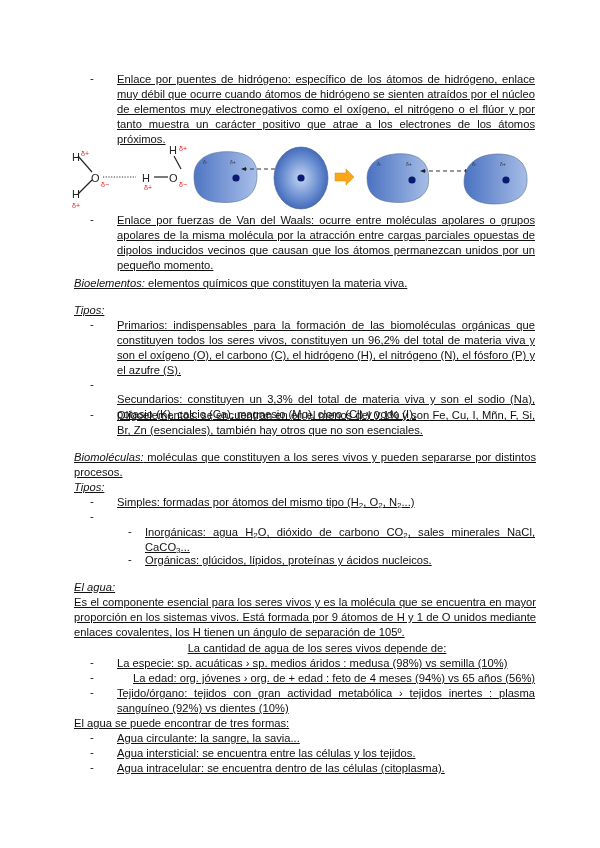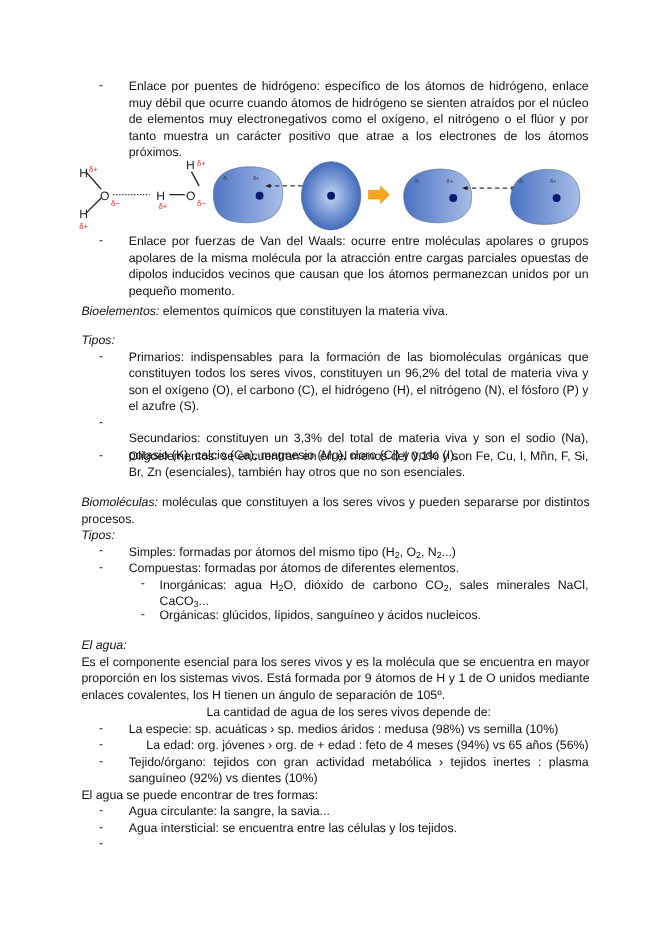--- a/index.html
+++ b/index.html
@@ -2,21 +2,21 @@
 <html><head>
 <meta charset="utf-8">
 <style>
   html, body { margin: 0; padding: 0; background: #ffffff; }
   body { width: 600px; height: 848px; position: relative; overflow: hidden;
          font-family: "Liberation Sans", sans-serif; font-size: 11.2px; color: #111; }
   .page { position: absolute; left: 0; top: 0; width: 600px; height: 848px; }
   p { margin: 0; }
   .justify { text-align: justify; }
   .line { line-height: 15px; }
-  .item { position: absolute; }
+  .item { position: absolute; text-decoration: underline; }
   .dash { position: absolute; width: 8px; }
   .it { font-style: italic; }
   sub { font-size: 8px; vertical-align: -2px; line-height: 0; }
   .diagram { position: absolute; left: 66px; top: 142px; width: 480px; height: 70px; }
 </style>
 </head>
 <body>
 
 <div class="page">
 
@@ -102,27 +102,26 @@
   <span class="dash" style="left:90px;top:408px;">-</span>
   <p class="item justify line" style="left:117px;top:408px;width:418px;">Oligoelementos: se encuentran en en el menos del 0,1% y son Fe, Cu, I, Mñn, F, Si, Br, Zn (esenciales), también hay otros que no son esenciales.</p>
 
   <p class="item justify line" style="left:74px;top:450px;width:462px;"><span class="it">Biomoléculas:</span><span> moléculas que constituyen a los seres vivos y pueden separarse por distintos procesos.</span></p>
   <p class="item line it" style="left:74px;top:480px;">Tipos:</p>
 
   <span class="dash" style="left:90px;top:495px;">-</span>
   <p class="item line" style="left:117px;top:495px;width:418px;"><span>Simples: formadas por átomos del mismo tipo (H</span><sub>2</sub><span>, O</span><sub>2</sub><span>, N</span><sub>2</sub><span>...)</span></p>
 
   <span class="dash" style="left:90px;top:510px;">-</span>
-  <p class="item line" style="left:117px;top:510px;width:418px;">Compuestas: formadas por átomos de diferentes elementos.</p>
 
   <span class="dash" style="left:128px;top:525px;">-</span>
   <p class="item justify line" style="left:145px;top:525px;width:390px;"><span>Inorgánicas: agua H</span><sub>2</sub><span>O, dióxido de carbono CO</span><sub>2</sub><span>, sales minerales NaCl, CaCO</span><sub>3</sub><span>...</span></p>
 
   <span class="dash" style="left:128px;top:553px;">-</span>
-  <p class="item line" style="left:145px;top:553px;width:390px;">Orgánicas: glúcidos, lípidos, sanguíneo y ácidos nucleicos.</p>
+  <p class="item line" style="left:145px;top:553px;width:390px;">Orgánicas: glúcidos, lípidos, proteínas y ácidos nucleicos.</p>
 
   <p class="item line it" style="left:74px;top:580px;">El agua:</p>
   <p class="item justify line" style="left:74px;top:595px;width:462px;">Es el componente esencial para los seres vivos y es la molécula que se encuentra en mayor proporción en los sistemas vivos. Está formada por 9 átomos de H y 1 de O unidos mediante enlaces covalentes, los H tienen un ángulo de separación de 105º.</p>
   <p class="item line" style="left:86px;top:641px;width:462px;text-align:center;">La cantidad de agua de los seres vivos depende de:</p>
 
   <span class="dash" style="left:90px;top:656px;">-</span>
   <p class="item line" style="left:117px;top:656px;width:420px;">La especie: sp. acuáticas › sp. medios áridos : medusa (98%) vs semilla (10%)</p>
 
   <span class="dash" style="left:90px;top:671px;">-</span>
   <p class="item line" style="left:117px;top:671px;width:420px;padding-left:16px;">La edad: org. jóvenes › org. de + edad : feto de 4 meses (94%) vs 65 años (56%)</p>
@@ -132,14 +131,15 @@
 
   <p class="item line" style="left:74px;top:716px;width:462px;">El agua se puede encontrar de tres formas:</p>
 
   <span class="dash" style="left:90px;top:731px;">-</span>
   <p class="item line" style="left:117px;top:731px;width:420px;">Agua circulante: la sangre, la savia...</p>
 
   <span class="dash" style="left:90px;top:746px;">-</span>
   <p class="item line" style="left:117px;top:746px;width:420px;">Agua intersticial: se encuentra entre las células y los tejidos.</p>
 
   <span class="dash" style="left:90px;top:761px;">-</span>
+  <p class="item line" style="left:117px;top:761px;width:420px;">Agua intracelular: se encuentra dentro de las células (citoplasma).</p>
 
 </div>
 
 </body></html>

